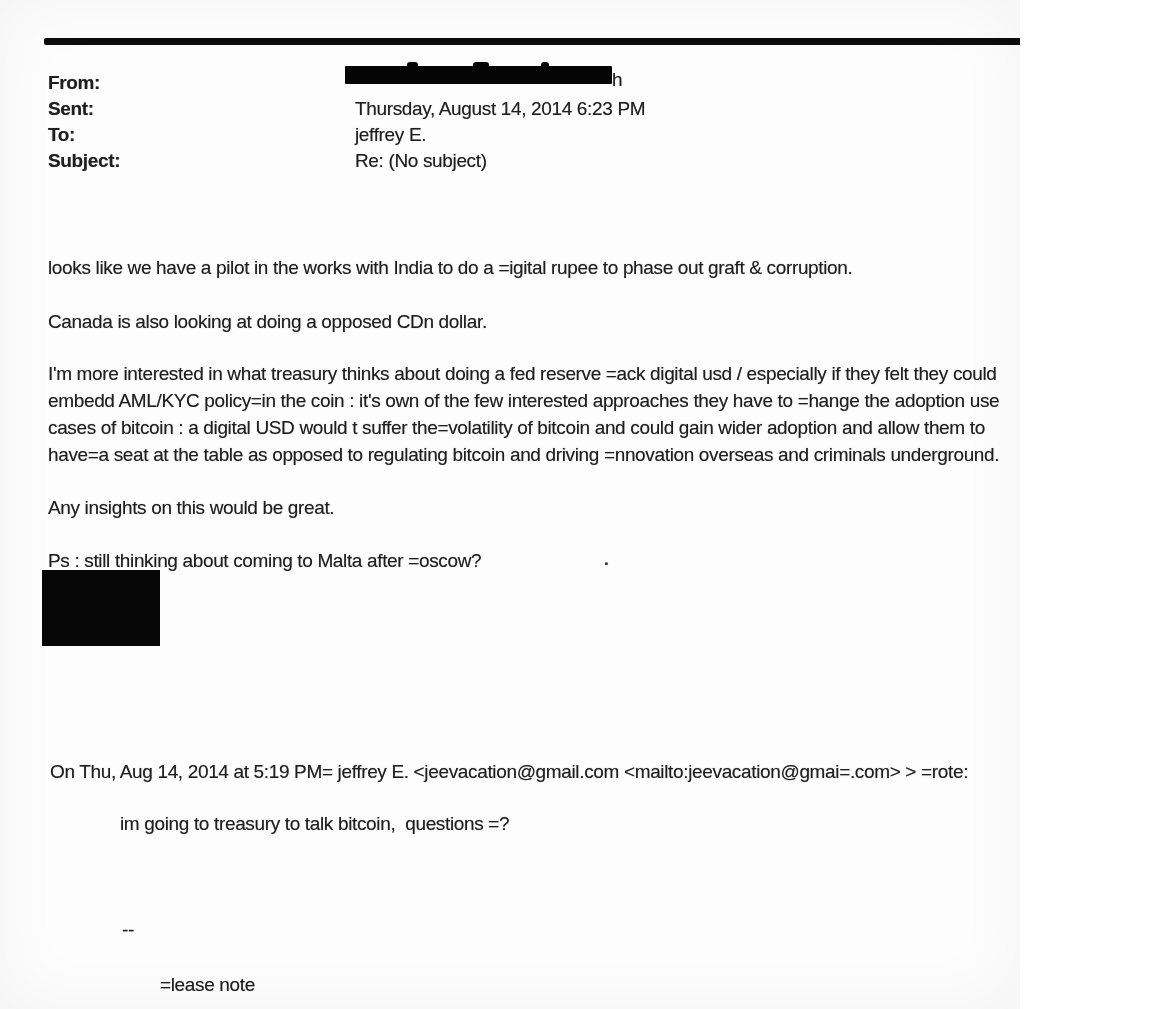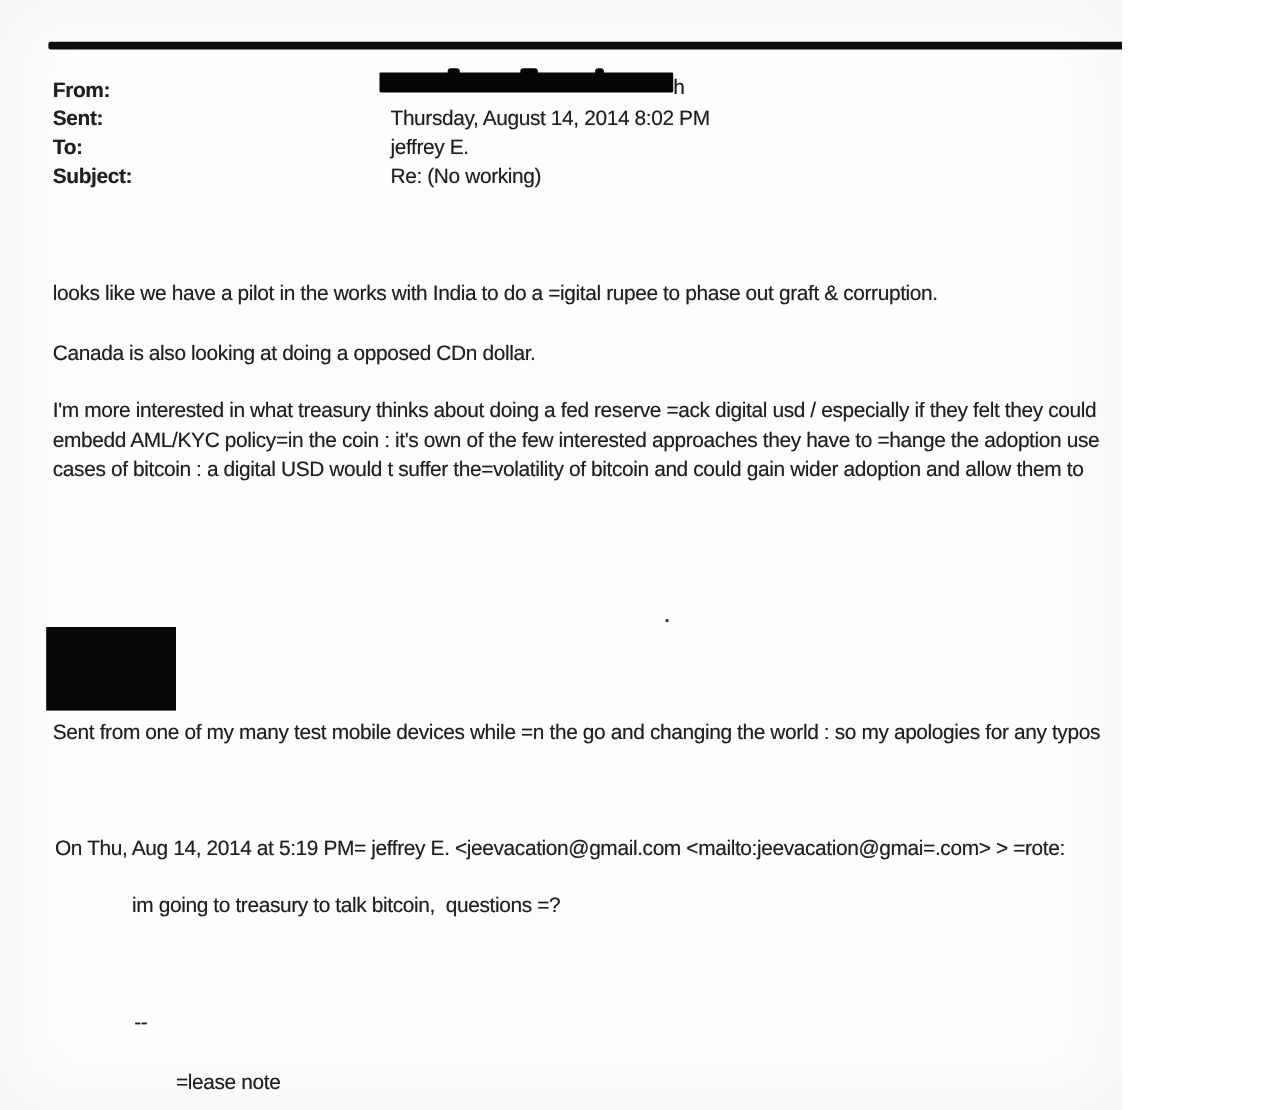--- a/index.html
+++ b/index.html
@@ -68,42 +68,44 @@
 
   <div class="t lbl" style="left:48px; top:71px;">From:</div>
   <div class="redact-bar">
     <span class="ink-bleed bleed-1"></span>
     <span class="ink-bleed bleed-2"></span>
     <span class="ink-bleed bleed-3"></span>
   </div>
   <div class="t" style="left:612px; top:68px;">h</div>
 
   <div class="t lbl" style="left:48px; top:97px;">Sent:</div>
-  <div class="t" style="left:355px; top:97px;">Thursday, August 14, 2014 8:02 PM</div>
+  <div class="t" style="left:355px; top:97px;">Thursday, August 14, 2014 6:23 PM</div>
 
   <div class="t lbl" style="left:48px; top:123px;">To:</div>
   <div class="t" style="left:355px; top:123px;">jeffrey E.</div>
 
   <div class="t lbl" style="left:48px; top:149px;">Subject:</div>
-  <div class="t" style="left:355px; top:149px;">Re: (No working)</div>
+  <div class="t" style="left:355px; top:149px;">Re: (No subject)</div>
 
   <div class="t" style="left:48px; top:256px;">looks like we have a pilot in the works with India to do a =igital rupee to phase out graft &amp; corruption.</div>
 
   <div class="t" style="left:48px; top:310px;">Canada is also looking at doing a opposed CDn dollar.</div>
 
   <div class="t" style="left:48px; top:362px;">I'm more interested in what treasury thinks about doing a fed reserve =ack digital usd / especially if they felt they could</div>
   <div class="t" style="left:48px; top:389px;">embedd AML/KYC policy=in the coin : it's own of the few interested approaches they have to =hange the adoption use</div>
   <div class="t" style="left:48px; top:416px;">cases of bitcoin : a digital USD would t suffer the=volatility of bitcoin and could gain wider adoption and allow them to</div>
+  <div class="t" style="left:48px; top:443px;">have=a seat at the table as opposed to regulating bitcoin and driving =nnovation overseas and criminals underground.</div>
 
+  <div class="t" style="left:48px; top:496px;">Any insights on this would be great.</div>
 
+  <div class="t" style="left:48px; top:549px;">Ps : still thinking about coming to Malta after =oscow?</div>
   <div class="t stray-dot" style="left:604px; top:548px;">.</div>
 
   <div class="redact-box"></div>
 
-  <div class="t" style="left:48px; top:655px;">Sent from one of my many test mobile devices while =n the go and changing the world : so my apologies for any typos</div>
 
   <div class="t" style="left:50px; top:760px;">On Thu, Aug 14, 2014 at 5:19 PM= jeffrey E. &lt;jeevacation@gmail.com &lt;mailto:jeevacation@gmai=.com&gt; &gt; =rote:</div>
 
   <div class="t" style="left:120px; top:812px;">im going to treasury to talk bitcoin,  questions =?</div>
 
   <div class="t" style="left:122px; top:918px;">--</div>
 
   <div class="t" style="left:160px; top:973px;">=lease note</div>
 
 </div>

